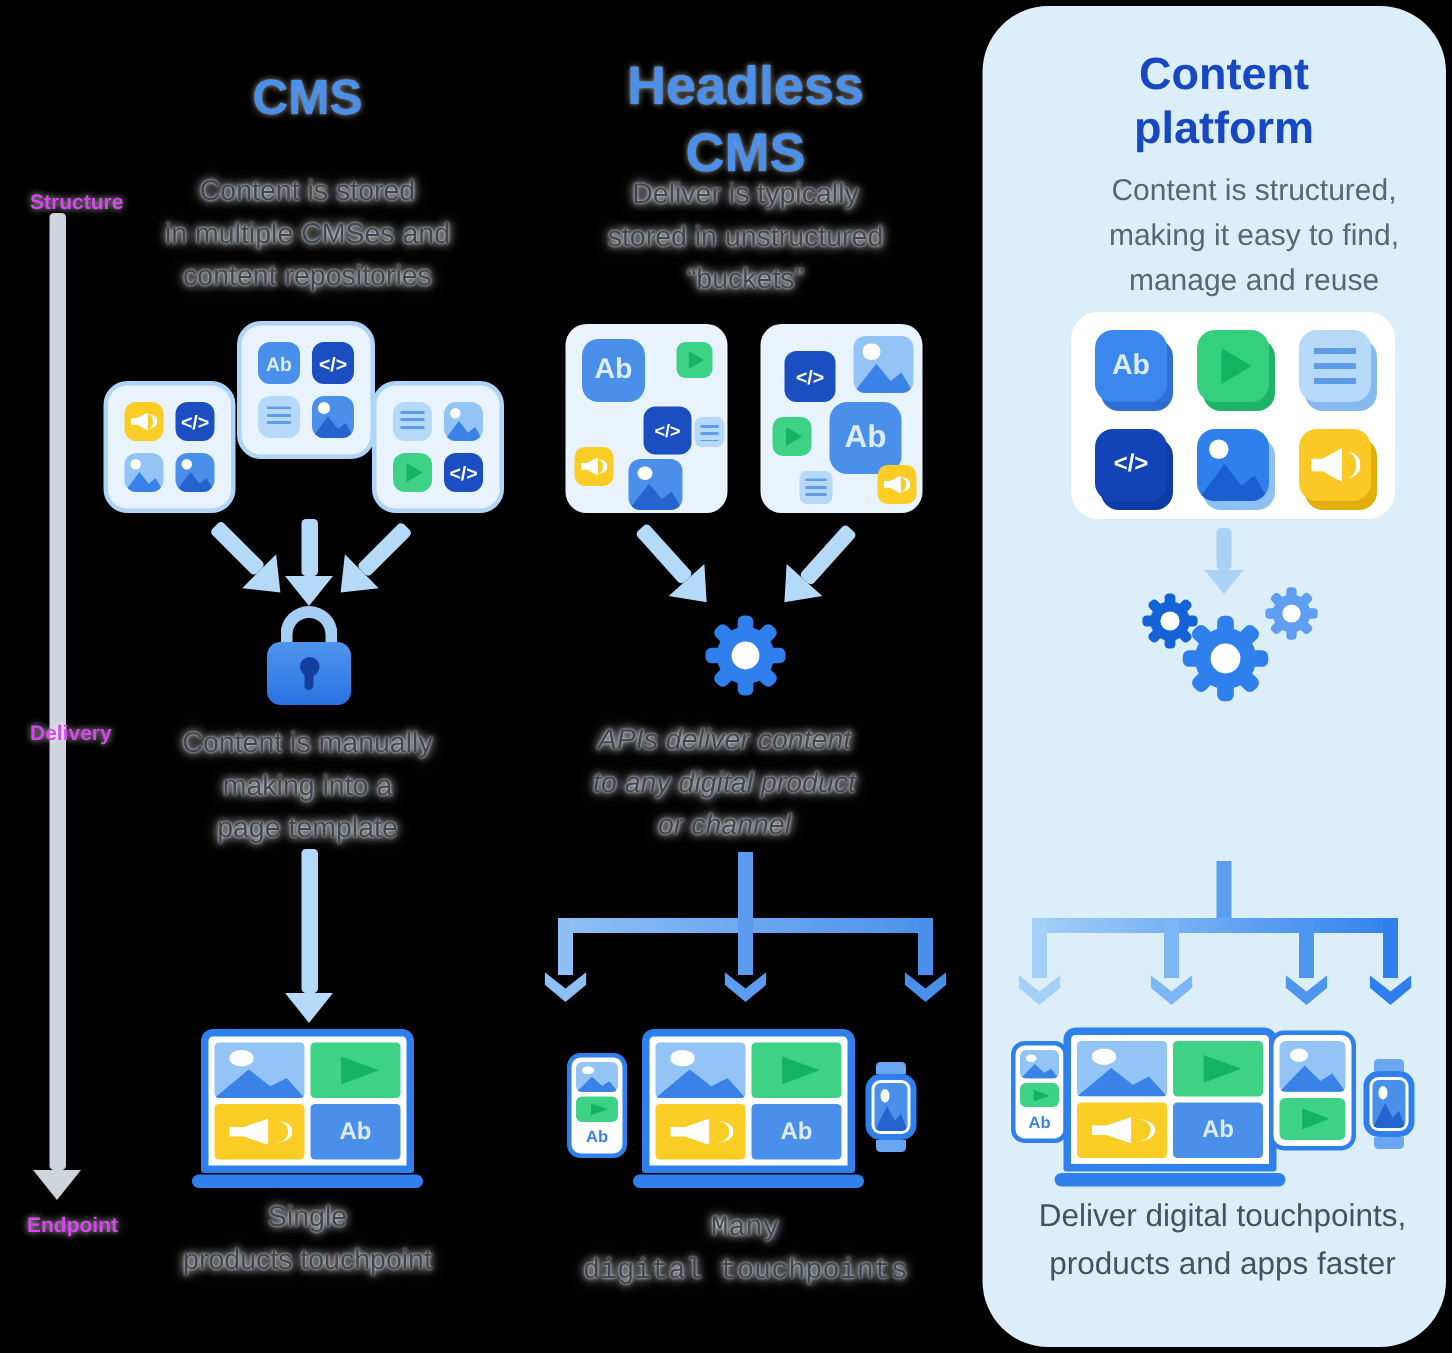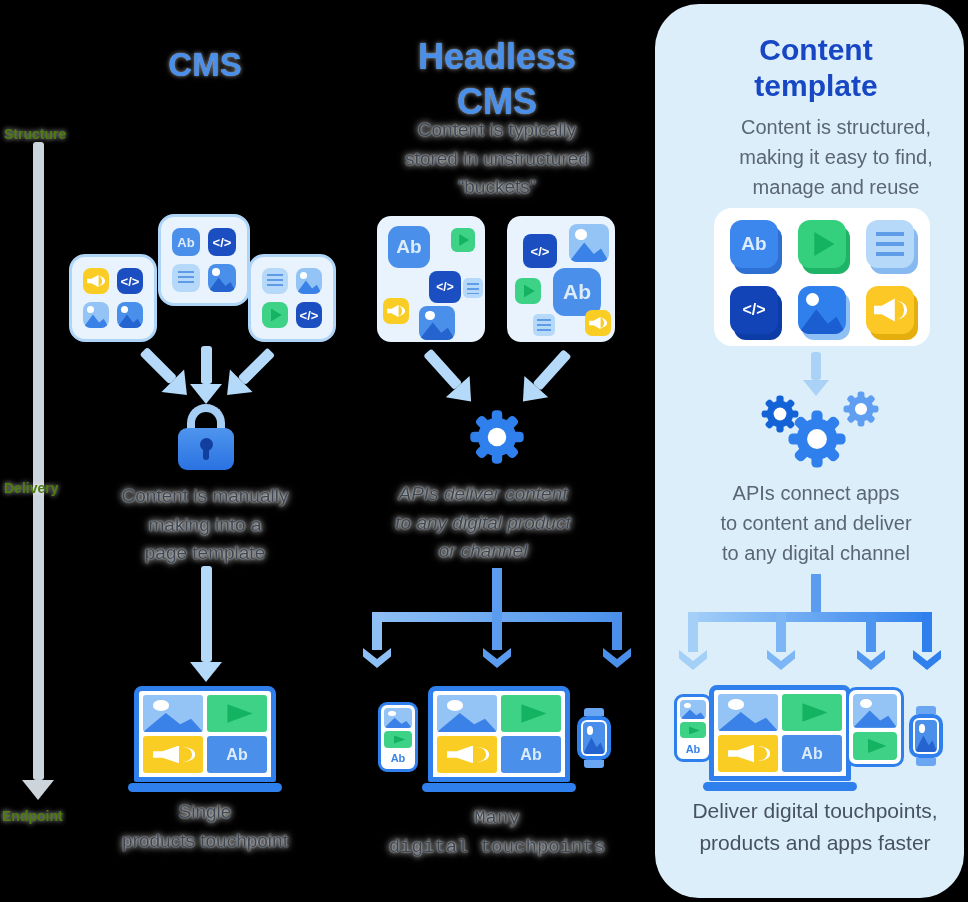--- a/index.html
+++ b/index.html
@@ -5,21 +5,21 @@
   html,body{margin:0;padding:0;background:#000;}
   .canvas{position:relative;width:968px;height:902px;background:#000;overflow:hidden;
           font-family:"Liberation Sans",sans-serif;border-radius:26px;}
   .abs{position:absolute;}
   .pre{white-space:pre-line;}
   .ctr{text-align:center;}
 
   
   .halo{color:#3d4753;text-shadow:0 0 6px rgba(255,255,255,.95),0 0 2px rgba(255,255,255,.9),0 0 10px rgba(255,255,255,.6);}
   .title-blue{color:#4a90ea;font-weight:800;text-shadow:0 0 5px rgba(255,255,255,.55),0 0 1px rgba(255,255,255,.5);}
-  .rail-label{color:#4d7c0f;font-weight:800;font-size:14px;text-shadow:0 0 5px rgba(255,255,255,.8);}
+  .rail-label{color:#d946ef;font-weight:800;font-size:14px;text-shadow:0 0 5px rgba(255,255,255,.8);margin-left:16px;}
   .p{font-size:19px;line-height:1.5;}
   .p3{font-size:20px;line-height:1.5;color:#5b6673;}
 
   
   .panel{left:655px;top:4px;width:309px;height:894px;background:#ddeefb;border-radius:44px;}
 
   
   .sarrow{display:flex;flex-direction:column;align-items:center;}
   .sarrow .stem{width:11px;flex:1;background:#b5d9f8;border-radius:3px;}
   .sarrow .head{width:0;height:0;border-left:16px solid transparent;border-right:16px solid transparent;border-top:20px solid #b5d9f8;}
@@ -123,20 +123,23 @@
 
   <div class="abs rail-label" style="left:4px;top:126px;">Structure</div>
   <div class="abs sarrow gray" style="left:21px;top:142px;height:658px;width:34px;">
     <div class="stem"></div>
     <div class="head"></div>
   </div>
   <div class="abs rail-label" style="left:4px;top:480px;">Delivery</div>
   <div class="abs rail-label" style="left:2px;top:808px;">Endpoint</div>
 
   <div class="abs ctr title-blue" style="left:75px;top:46px;width:260px;font-size:33px;">CMS</div>
+  <div class="abs ctr halo p pre" style="left:70px;top:114px;width:270px;">Content is stored
+in multiple CMSes and
+content repositories</div>
 
   <div class="abs cbox" style="left:69px;top:254px;width:88px;height:88px;">
     <span class="tile t-audio"></span>
     <span class="tile t-code">&lt;/&gt;</span>
     <span class="tile t-image light"></span>
     <span class="tile t-image"></span>
   </div>
   <div class="abs cbox" style="left:158px;top:214px;width:92px;height:92px;">
     <span class="tile t-ab">Ab</span>
     <span class="tile t-code">&lt;/&gt;</span>
@@ -188,21 +191,21 @@
       <span class="tile t-ab">Ab</span>
     </div>
     <div class="base"></div>
   </div>
 
   <div class="abs ctr halo p pre" style="left:70px;top:798px;width:270px;">Single
 products touchpoint</div>
 
   <div class="abs ctr title-blue pre" style="left:367px;top:34px;width:260px;font-size:36px;line-height:1.25;">Headless
 CMS</div>
-  <div class="abs ctr halo p pre" style="left:362px;top:116px;width:270px;">Content is typically
+  <div class="abs ctr halo p pre" style="left:362px;top:116px;width:270px;">Deliver is typically
 stored in unstructured
 “buckets”</div>
 
   <div class="abs hbox" style="left:377px;top:216px;width:108px;height:126px;">
     <span class="tile t-ab" style="left:11px;top:10px;width:42px;height:42px;font-size:19px;border-radius:11px;">Ab</span>
     <span class="tile t-play" style="left:74px;top:12px;width:24px;height:24px;border-radius:6px;"></span>
     <span class="tile t-code" style="left:52px;top:55px;width:32px;height:32px;font-size:12px;">&lt;/&gt;</span>
     <span class="tile t-text" style="left:86px;top:62px;width:20px;height:20px;border-radius:5px;"></span>
     <span class="tile t-audio" style="left:6px;top:82px;width:26px;height:26px;border-radius:7px;"></span>
     <span class="tile t-image" style="left:42px;top:90px;width:36px;height:34px;"></span>
@@ -265,21 +268,21 @@
           <span class="tile t-image"></span>
         </div>
     </div>
     <div class="strap b"></div>
   </div>
 
   <div class="abs ctr halo p pre" style="left:362px;top:804px;width:270px;font-family:Liberation Mono, monospace;">Many
 digital touchpoints</div>
 
   <div class="abs ctr pre" style="left:668px;top:32px;width:296px;font-size:30px;font-weight:800;line-height:1.2;color:#1747c3;">Content
-template</div>
+platform</div>
   <div class="abs ctr p3 pre" style="left:684px;top:112px;width:304px;">Content is structured,
 making it easy to find,
 manage and reuse</div>
 
   <div class="abs pbox" style="left:714px;top:208px;width:216px;height:138px;">
     <span class="tile tile3d t-ab" style="--sh:#2e6fd3;background:#3b87ee;">Ab</span>
     <span class="tile tile3d t-play" style="--sh:#1fb368;background:#35d07e;"></span>
     <span class="tile tile3d t-text big" style="--sh:#86b9ef;background:#b7d9f9;"></span>
     <span class="tile tile3d t-code" style="--sh:#0c3da6;background:#1244b8;font-size:16px;">&lt;/&gt;</span>
     <span class="tile tile3d t-image stack" style="--sh:#8fc0f5;"></span>
@@ -294,23 +297,20 @@
   <svg class="abs gear" style="left:760px;top:394px;width:40px;height:40px;color:#1463d6;">
       <use href="#gearsym"></use>
     </svg>
   <svg class="abs gear" style="left:842px;top:390px;width:38px;height:38px;color:#5f9ef0;">
       <use href="#gearsym"></use>
     </svg>
   <svg class="abs gear" style="left:786px;top:408px;width:62px;height:62px;color:#2f80ed;">
       <use href="#gearsym"></use>
     </svg>
 
-  <div class="abs ctr p3 pre" style="left:664px;top:478px;width:304px;">APIs connect apps
-to content and deliver
-to any digital channel</div>
 
   <div class="abs" style="left:688px;top:574px;width:244px;height:100px;">
     <div class="abs" style="left:123px;top:0;width:10px;height:42px;background:#5b9cf0;"></div>
     <div class="abs" style="left:0;top:38px;width:244px;height:10px;border-radius:6px;background:linear-gradient(90deg,#a4d0f8,#2f80ed);"></div>
     <div class="abs" style="left:0;top:38px;width:10px;height:40px;background:#a4d0f8;"></div>
     <div class="abs" style="left:88px;top:38px;width:10px;height:40px;background:#7db6f5;"></div>
     <div class="abs" style="left:178px;top:38px;width:10px;height:40px;background:#4e95ef;"></div>
     <div class="abs" style="left:234px;top:38px;width:10px;height:40px;background:#2f80ed;"></div>
     <span class="chev" style="left:-9px;top:76px;background:#a4d0f8;"></span>
     <span class="chev" style="left:79px;top:76px;background:#7db6f5;"></span>

